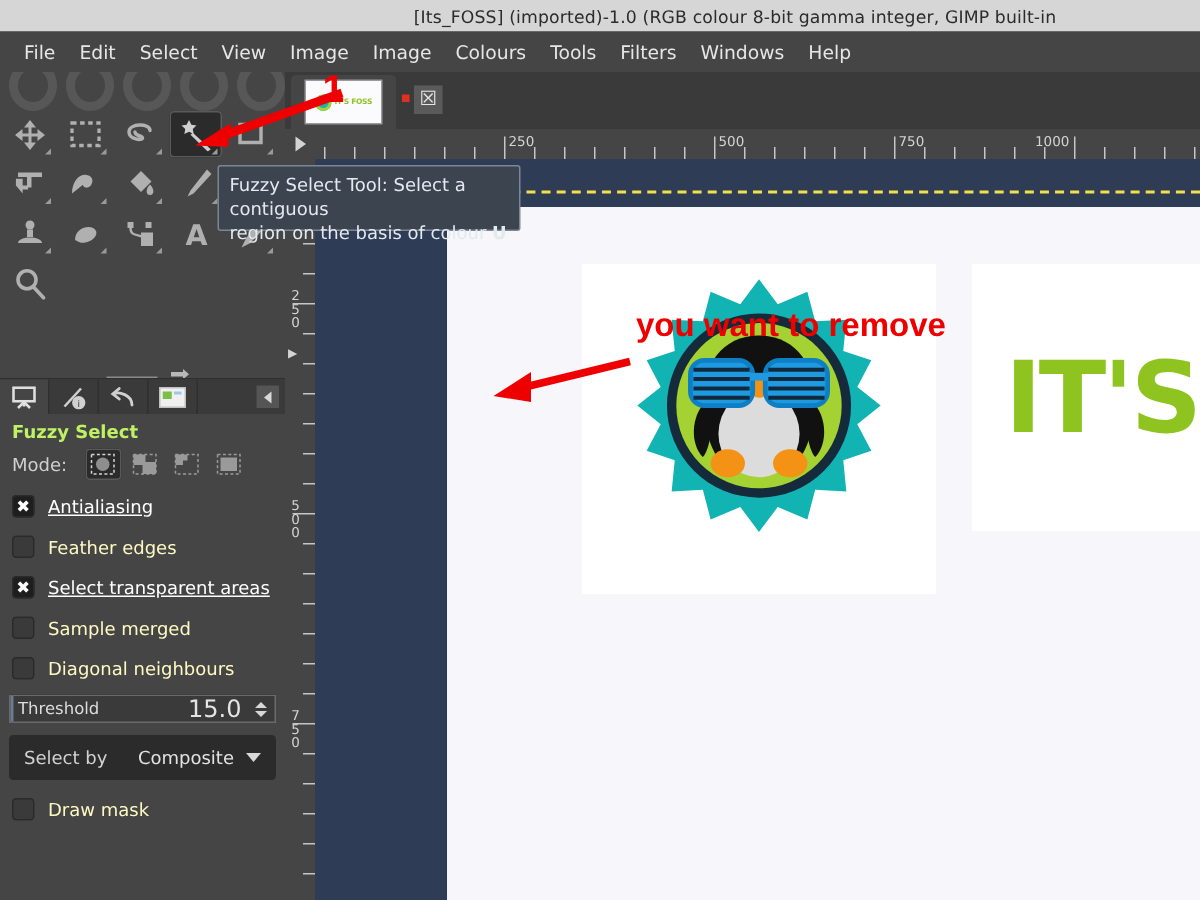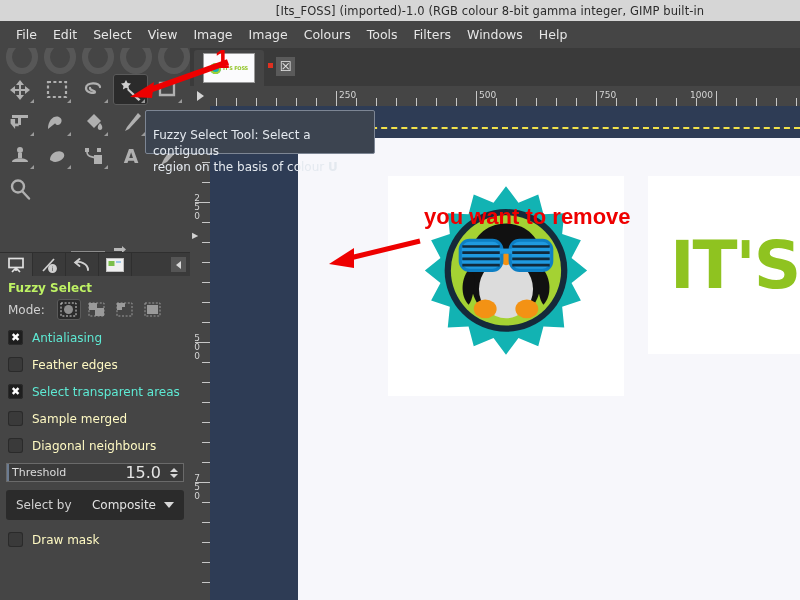--- a/index.html
+++ b/index.html
@@ -110,21 +110,21 @@
 
   .opt-row { display: flex; align-items: center; height: 27px; padding-left: 8px; }
   .chk {
     width: 15px; height: 15px; border-radius: 3px; background: #3a3a3a;
     box-shadow: inset 0 0 0 1px #2a2a2a; margin-right: 9px;
     display: flex; align-items: center; justify-content: center;
     font-size: 11px; color: #fff; line-height: 1;
   }
   .chk.on { background: #1e1e1e; }
   .opt-label { font-size: 12px; color: #fef9c3; }
-  .opt-label.dim { color: #5eead4; }
+  .opt-label.dim { color: #ffffff; text-decoration: underline; }
 
   .slider-row {
     margin: 4px 6px 0 6px; height: 19px; background: #3a3a3a;
     box-shadow: inset 0 0 0 1px #6a6a6a;
     display: flex; align-items: center; position: relative;
   }
   .slider-fill { position: absolute; left: 1px; top: 1px; bottom: 1px; width: 2px; background: #6b7b91; }
   .slider-name { font-size: 11px; color: #dcdcdc; padding-left: 6px; z-index: 1; }
   .slider-val { font-size: 16px; color: #e4e4e4; margin-left: auto; padding-right: 6px; z-index: 1; }
   .spin { width: 14px; margin-right: 3px; display: flex; flex-direction: column;
@@ -188,23 +188,23 @@
   
   .logo { position: absolute; left: 90px; top: 38px; width: 236px; height: 220px;
           background: #ffffff; display: flex; align-items: center; justify-content: center; }
   .its { position: absolute; left: 350px; top: 38px; width: 260px; height: 178px;
          background: #ffffff; display: flex; align-items: center; }
   .its-text { font-family: "DejaVu Sans", sans-serif; font-weight: bold; font-size: 66px;
               color: #8fc320; letter-spacing: -2px; padding-left: 22px; }
 
   
   .tooltip {
-    position: absolute; left: 145px; top: 110px; width: 230px; height: 44px;
+    position: absolute; left: 145px; top: 110px; width: 202px; height: 44px;
     background: #3c4450; border: 1px solid #7d8694; border-radius: 2px;
-    padding: 16px 7px; color: #e4e9ef; font-size: 12px; line-height: 16px;
+    padding: 4px 7px; color: #e4e9ef; font-size: 12px; line-height: 16px;
   }
   .tooltip b { font-weight: bold; }
 
   .redlabel {
     position: absolute; color: #ee0000; font-weight: bold;
     font-family: "Liberation Sans", sans-serif;
   }
   .num1 { left: 215px; top: 44px; font-size: 26px; }
   .note2 { left: 424px; top: 203px; font-size: 22px; line-height: 28px; white-space: nowrap; }
 

